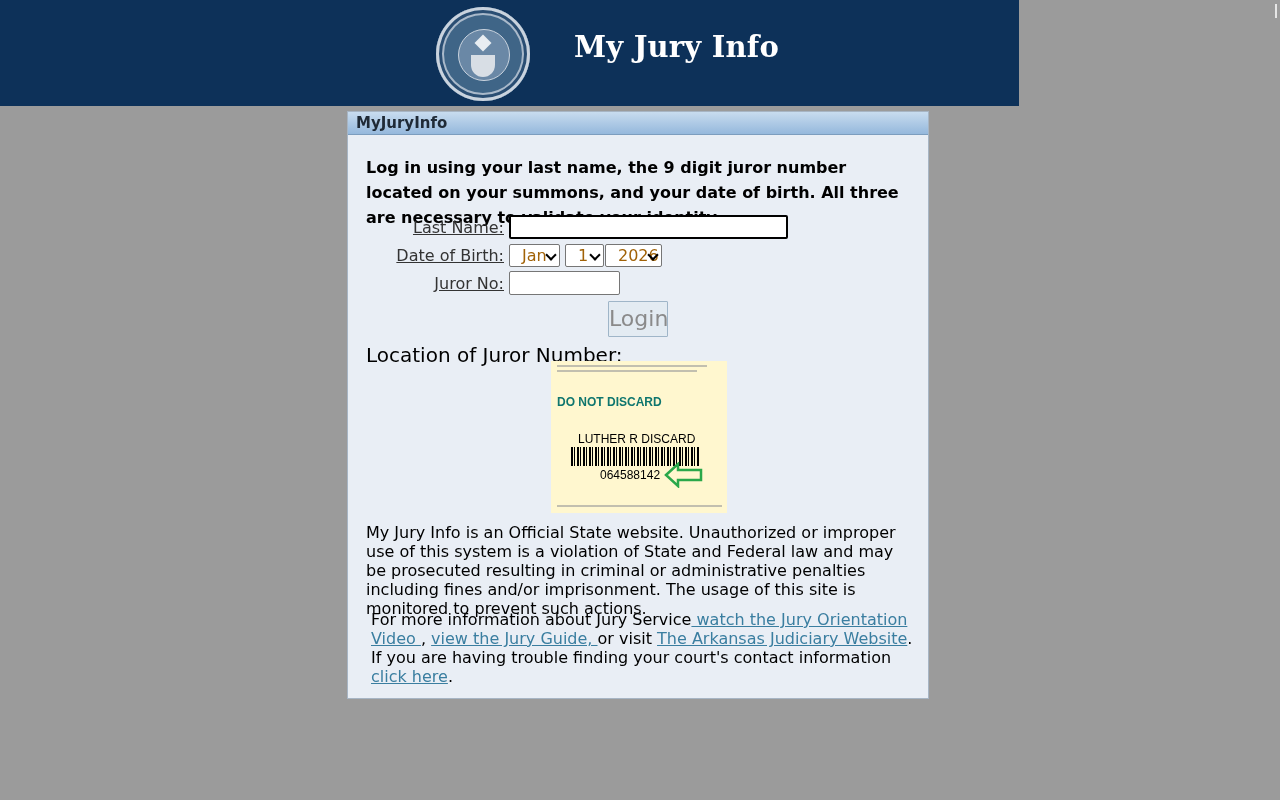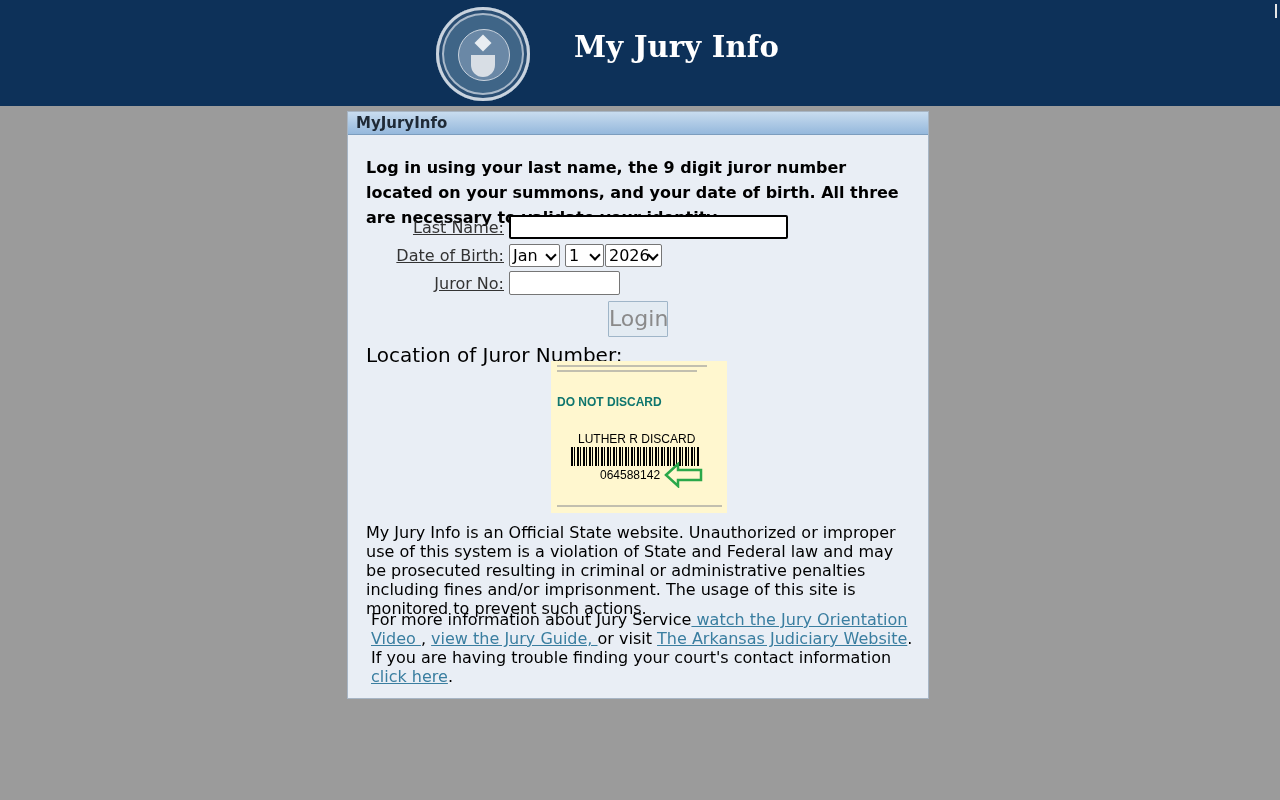--- a/index.html
+++ b/index.html
@@ -1,35 +1,35 @@
 <!DOCTYPE html>
 <html><head>
 <meta charset="utf-8">
 <style>
   html, body { margin:0; padding:0; }
   body { width:1280px; height:800px; background:#9b9b9b; font-family:"DejaVu Sans", sans-serif; position:relative; overflow:hidden; }
-  .header { position:absolute; left:0; top:0; width:1280px; height:106px; background:#0d3159; }
+  .header { position:absolute; left:0; top:0; width:1019px; height:106px; background:#0d3159; }
   .seal { position:absolute; left:436px; top:7px; width:94px; height:94px; border-radius:50%; background:#3f6587; box-shadow: inset 0 0 0 3px #c9d3de, inset 0 0 0 6px #2a4e73, inset 0 0 0 8px #a9b9ca; }
   .seal-inner { position:absolute; left:22px; top:22px; width:50px; height:50px; border-radius:50%; background:#6a88a6; border:1px solid #c9d3de; }
   .seal-shield { position:absolute; left:35px; top:48px; width:24px; height:22px; background:#d8dee5; border-radius:0 0 12px 12px; }
   .seal-star { position:absolute; left:41px; top:30px; width:12px; height:12px; background:#e8edf2; transform:rotate(45deg); }
   .site-title { position:absolute; left:574px; top:30px; color:#ffffff; font-family:"DejaVu Serif", serif; font-size:29px; font-weight:bold; letter-spacing:0.2px; }
   .edge-mark { position:absolute; left:1275px; top:4px; width:2px; height:14px; background:#e6e6e6; }
 
   .panel { position:absolute; left:347px; top:111px; width:582px; height:588px; background:#e9eef5; border:1px solid #a7b5c4; box-sizing:border-box; }
   .panel-head { height:22px; background:linear-gradient(#c8dcef,#95b8dc); border-bottom:1px solid #7c9dbe; position:relative; }
   .panel-title { position:absolute; left:8px; top:2px; font-size:15px; font-weight:bold; color:#1f2a36; }
 
   .intro { position:absolute; left:18px; top:43px; width:540px; font-size:16px; font-weight:bold; color:#000; line-height:25px; }
 
   .form-row { position:absolute; left:0; height:24px; }
   .lbl { position:absolute; font-size:16px; color:#333; text-decoration:underline; text-align:right; width:156px; }
   .txt { position:absolute; height:24px; box-sizing:border-box; background:#fff; border:1px solid #767676; border-radius:2px; }
   .txt.focused { border:2px solid #000; }
-  .sel { position:absolute; height:23px; box-sizing:border-box; background:#fff; border:1px solid #767676; border-radius:2px; font-size:16px; color:#000000; padding-left:3px; line-height:21px; }
+  .sel { position:absolute; height:23px; box-sizing:border-box; background:#fff; border:1px solid #767676; border-radius:2px; font-size:16px; color:#a16207; padding-left:12px; line-height:21px; }
   .sel .chev { position:absolute; right:4px; top:6px; width:6px; height:6px; border-right:2px solid #000; border-bottom:2px solid #000; transform:rotate(45deg); }
   .login-btn { position:absolute; left:260px; top:189px; width:60px; height:36px; box-sizing:border-box; border:1px solid #9fb5c8; background:#e3ebf2; color:#8a8a8a; font-size:22px; text-align:center; line-height:33px; border-radius:1px; }
 
   .loc-label { position:absolute; left:18px; top:231px; font-size:20px; color:#000; }
   .summons { position:absolute; left:203px; top:249px; width:176px; height:152px; background:#fff7cf; overflow:hidden; }
   .fine { position:absolute; left:6px; height:2px; background:#9a9a9a; opacity:0.6; }
   .dnd { position:absolute; left:6px; top:34px; font-family:"Liberation Sans", sans-serif; font-size:12px; font-weight:bold; color:#0f766e;text-align:right; }
   .name { position:absolute; left:27px; top:71px; font-family:"Liberation Sans", sans-serif; font-size:12px; color:#000; }
   .barcode { position:absolute; left:20px; top:86px; width:128px; height:19px; background:repeating-linear-gradient(90deg,#000 0,#000 2px,#fff7cf 2px,#fff7cf 3px,#000 3px,#000 4px,#fff7cf 4px,#fff7cf 6px); }
   .jnum { position:absolute; left:49px; top:107px; font-family:"Liberation Sans", sans-serif; font-size:12px; color:#000; }

